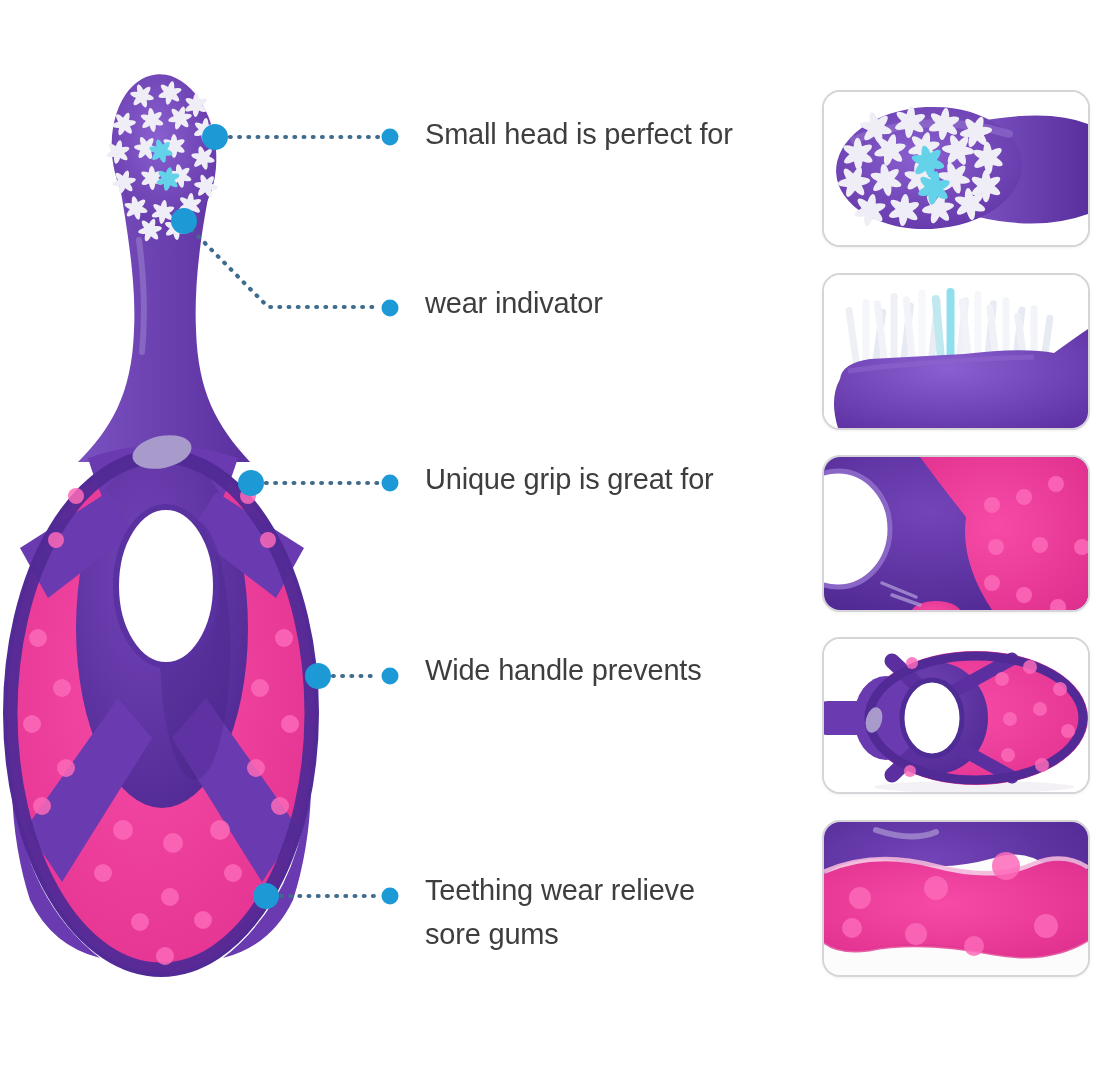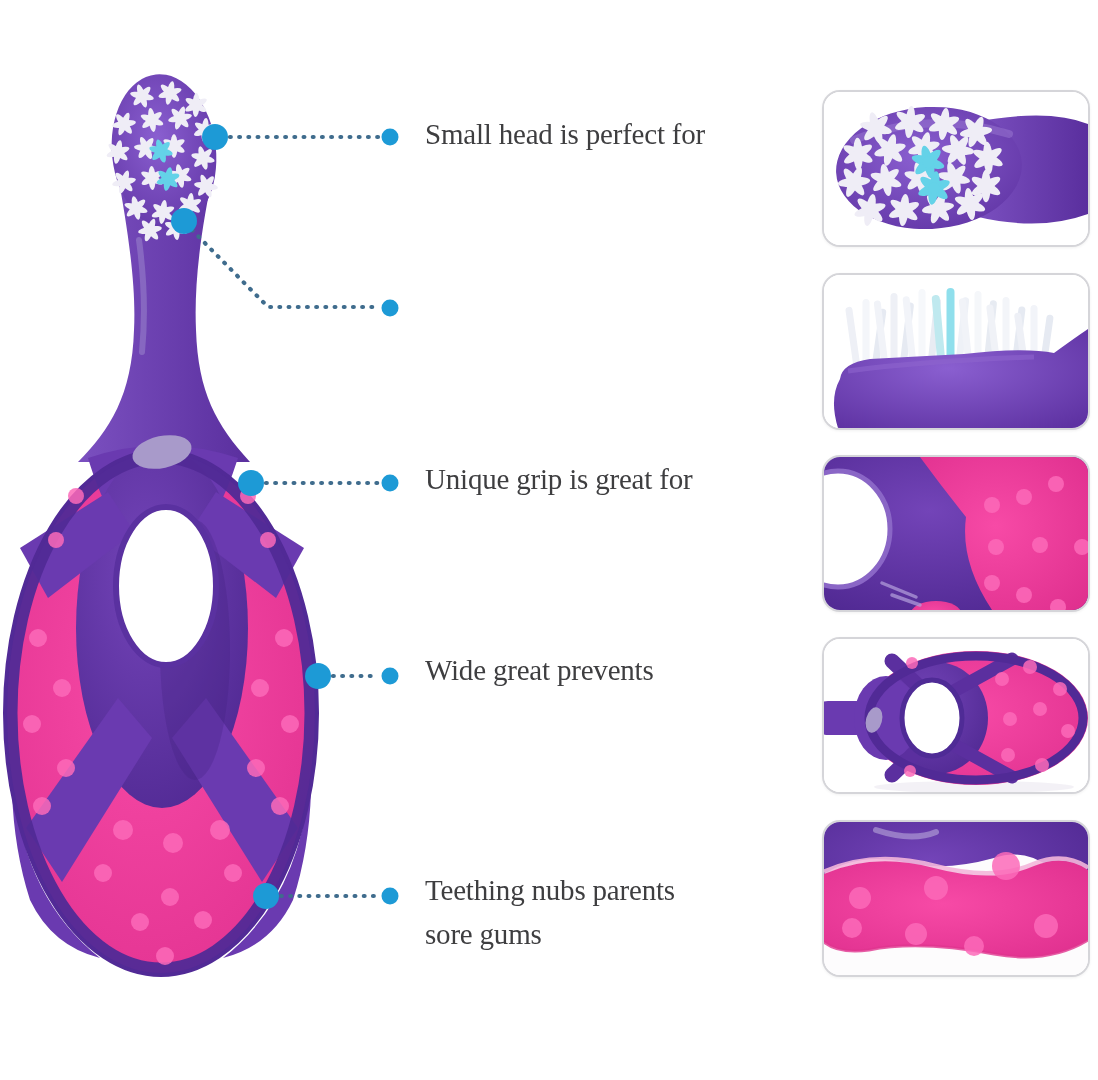--- a/index.html
+++ b/index.html
@@ -4,21 +4,21 @@
 <style>
   html,body{margin:0;padding:0;background:#fff;}
   .canvas{
     position:relative;width:1098px;height:1080px;background:var(--background-white,#fff);
     font-family:"Liberation Sans",sans-serif;overflow:hidden;
   }
   .brush-svg{position:absolute;left:0;top:0;}
   .callout{
     position:absolute;left:425px;width:345px;
     color:var(--text-gray,#3e3e40);font-size:29px;line-height:44px;
-    letter-spacing:-0.2px;font-weight:400;font-family:Liberation Serif, serif;
+    letter-spacing:-0.2px;font-weight:400;
   }
   .callout span{display:block;}
   .c1{top:112px}.c2{top:281px}.c3{top:457px}.c4{top:648px}.c5{top:868px}
   .card{
     position:absolute;left:822px;width:268px;height:157px;
     border:2px solid var(--card-border-gray,#d5d5d9);border-radius:18px;
     background:#fff;overflow:hidden;box-sizing:border-box;
     box-shadow:0 1px 3px rgba(0,0,0,.06);
   }
   .t1{top:90px}.t2{top:273px}.t3{top:455px}.t4{top:637px}.t5{top:820px}
@@ -173,29 +173,30 @@
         <circle class="f-dot" cx="266" cy="896" r="13"></circle>
           <circle class="f-dot" cx="390" cy="896" r="8.5"></circle>
       </g>
     </g>
   </svg>
 
   <div class="callout c1">
     <span>Small head is perfect for</span>
   </div>
   <div class="callout c2">
+    <span>wear indivator</span>
   </div>
   <div class="callout c3">
     <span>Unique grip is great for</span>
   </div>
   <div class="callout c4">
-    <span>Wide great prevents</span>
+    <span>Wide handle prevents</span>
   </div>
   <div class="callout c5">
-    <span>Teething nubs parents</span>
+    <span>Teething wear relieve</span>
     <span>sore gums</span>
   </div>
 
   <div class="card t1">
     <svg width="264" height="153" viewBox="0 0 264 153" aria-hidden="true">
       <rect width="264" height="153" fill="#ffffff"></rect>
       <path fill="url(#neckg)" d="M 150,30 Q 225,16 264,32 L 264,122 Q 215,140 150,124 Q 172,76 150,30 Z"></path>
       <ellipse cx="105" cy="76" rx="93" ry="61" fill="url(#headg)" transform="rotate(-3 105 76)"></ellipse>
       <path d="M 30,48 Q 105,18 185,42" stroke="#9f7fd4" stroke-width="8" fill="none" opacity=".45" stroke-linecap="round"></path>
       <g transform="scale(1)">

